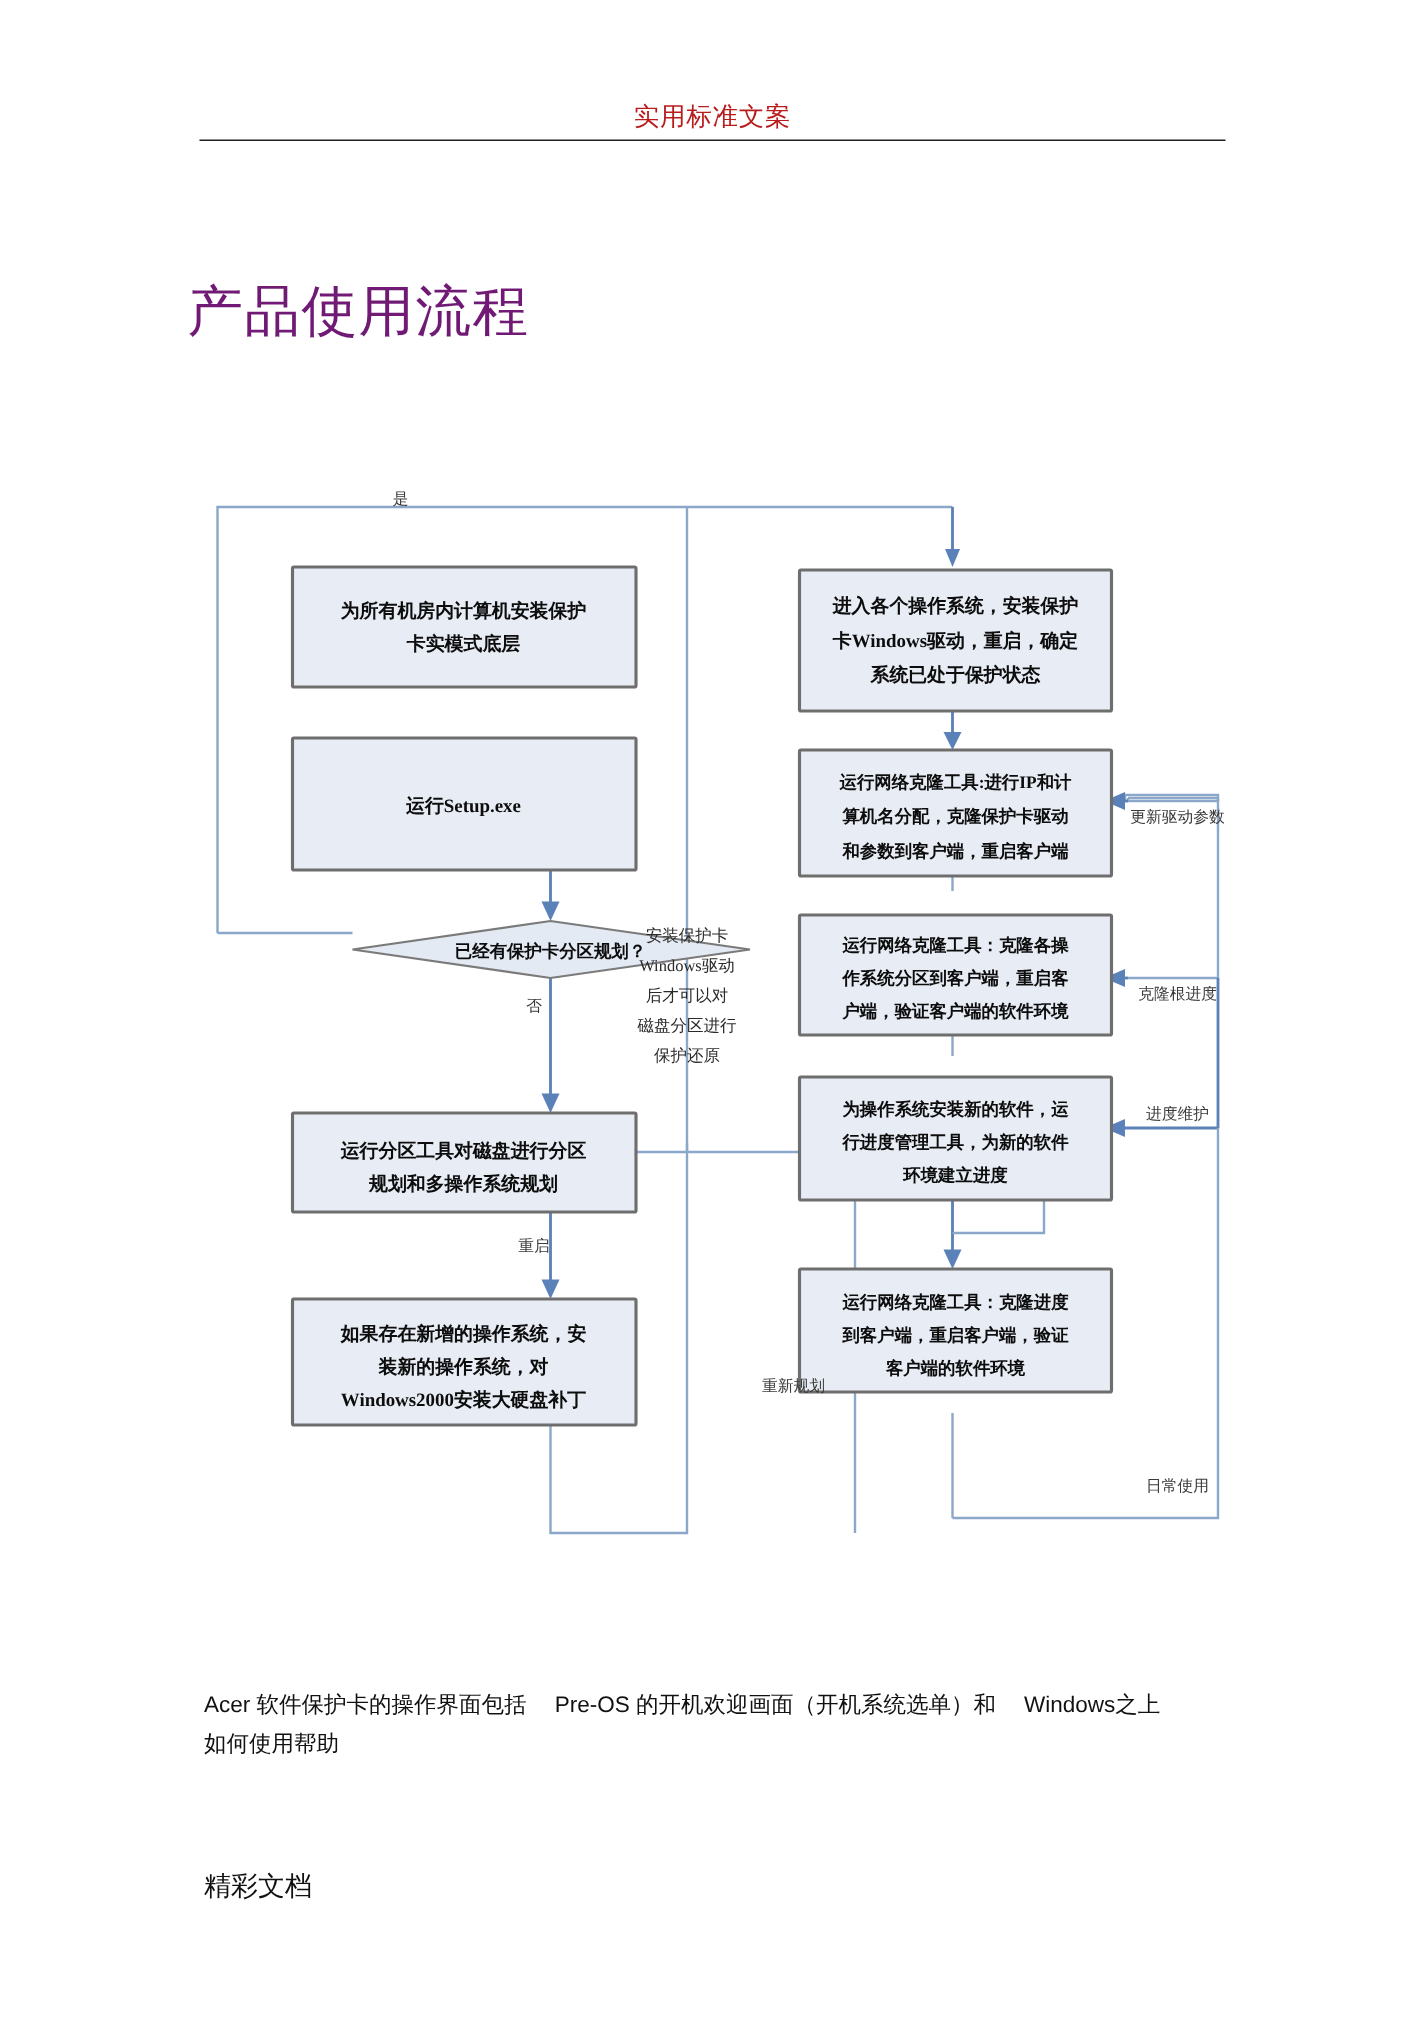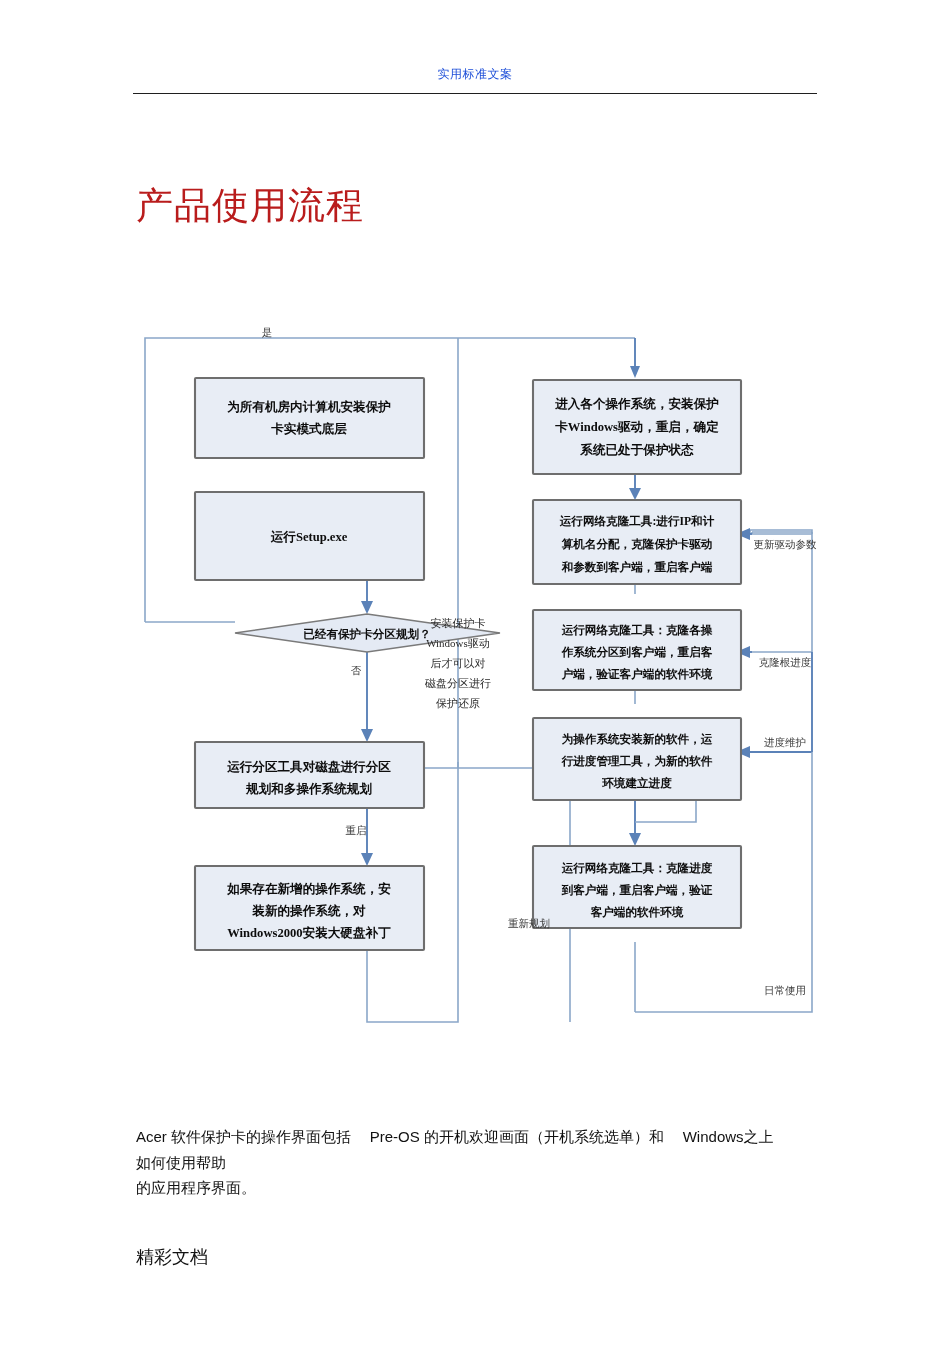--- a/index.html
+++ b/index.html
@@ -6,34 +6,34 @@
   body{
     width:950px;height:1345px;background:#ffffff;
     font-family:"Liberation Serif","DejaVu Serif",serif;
     color:#000;overflow:hidden;position:relative;
   }
   .page{position:absolute;inset:0;}
 
   
   .hdr{
     position:absolute;left:133px;top:66px;width:684px;
-    text-align:center;font-size:12px;color:#1d4ed8;
+    text-align:center;font-size:17px;color:#b91c1c;
     font-family:"Liberation Sans","DejaVu Sans",sans-serif;
     letter-spacing:.5px;
   }
   .hdr-rule{
     position:absolute;left:133px;top:93px;width:684px;height:0;
     border-top:1.6px solid #1f1f1f;
   }
 
   
   .title{
-    position:absolute;left:136px;top:185px;
-    font-size:37px;line-height:1.25;color:#b91c1c;
-    font-family:Liberation Mono, monospace;
+    position:absolute;left:125px;top:185px;
+    font-size:37px;line-height:1.25;color:#701a75;
+    font-family:Liberation Sans, sans-serif;
     letter-spacing:1px;font-weight:400;
   }
 
   
   .chart-wrap{position:absolute;left:140px;top:322px;width:680px;height:712px;}
   .chart-wrap svg{display:block;}
 
   .fc-text{
     font-family:"Liberation Serif","DejaVu Serif",serif;
     font-size:12.6px;fill:#0d0d0d;text-anchor:middle;font-weight:700;
@@ -205,18 +205,17 @@
       <text class="fc-lbl" x="645" y="424">进度维护</text>
       <text class="fc-lbl" x="389" y="605">重新规划</text>
       <text class="fc-lbl" x="645" y="672">日常使用</text>
     </svg>
   </div>
 
 
   <div class="body-block">
     <div class="body-line"><span class="sans">Acer </span><span>软件保护卡的操作界面包括     </span><span class="sans">Pre-OS </span><span>的开机欢迎画面（开机系统选单）和     </span><span class="sans">Windows</span><span>之上</span></div>
     <div class="body-line">如何使用帮助</div>
-    <div class="body-line">的应用程序界面。</div>
   </div>
 
   <div class="footer">精彩文档</div>
 
 </div>
 
 </body></html>

